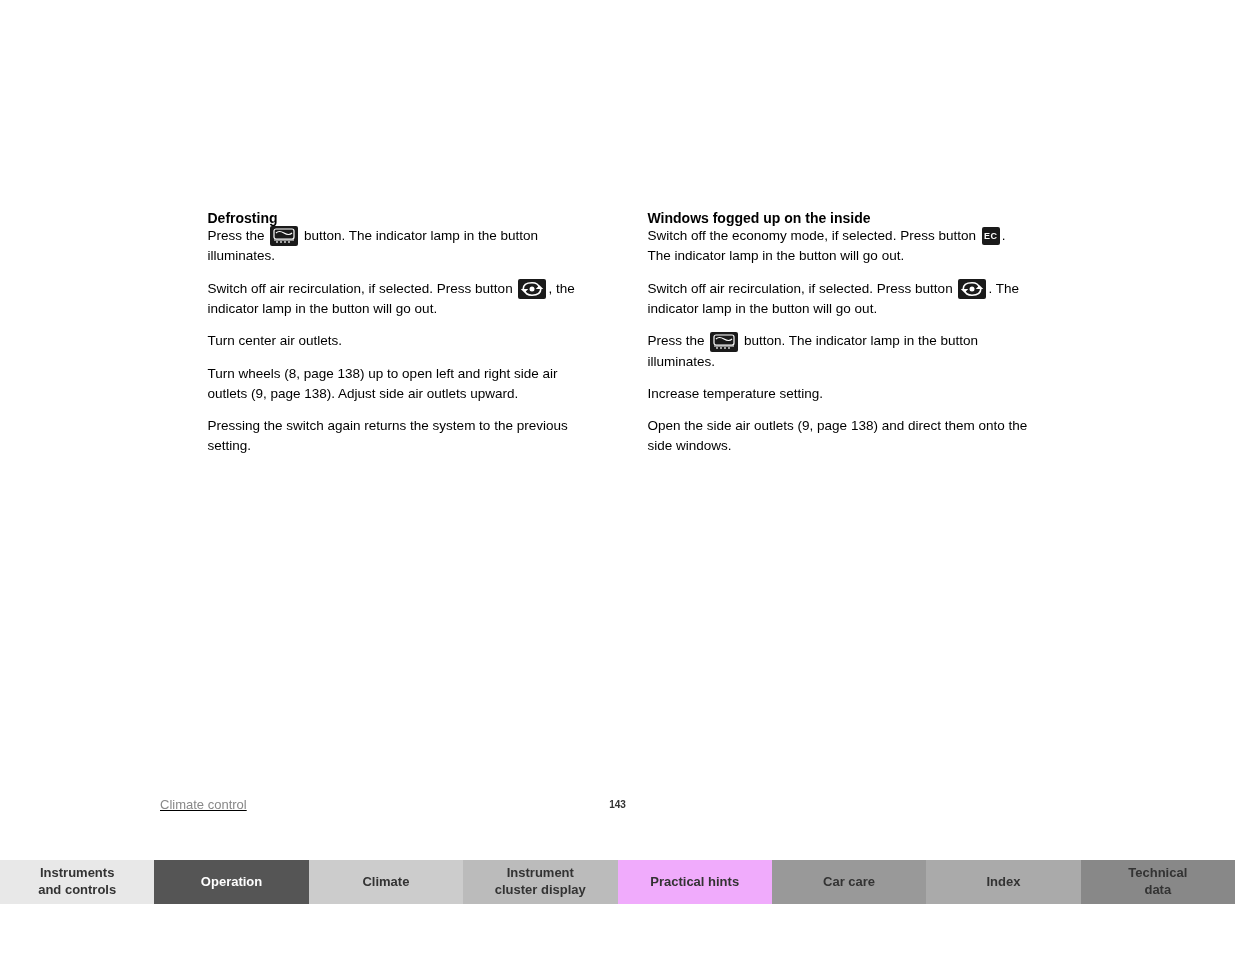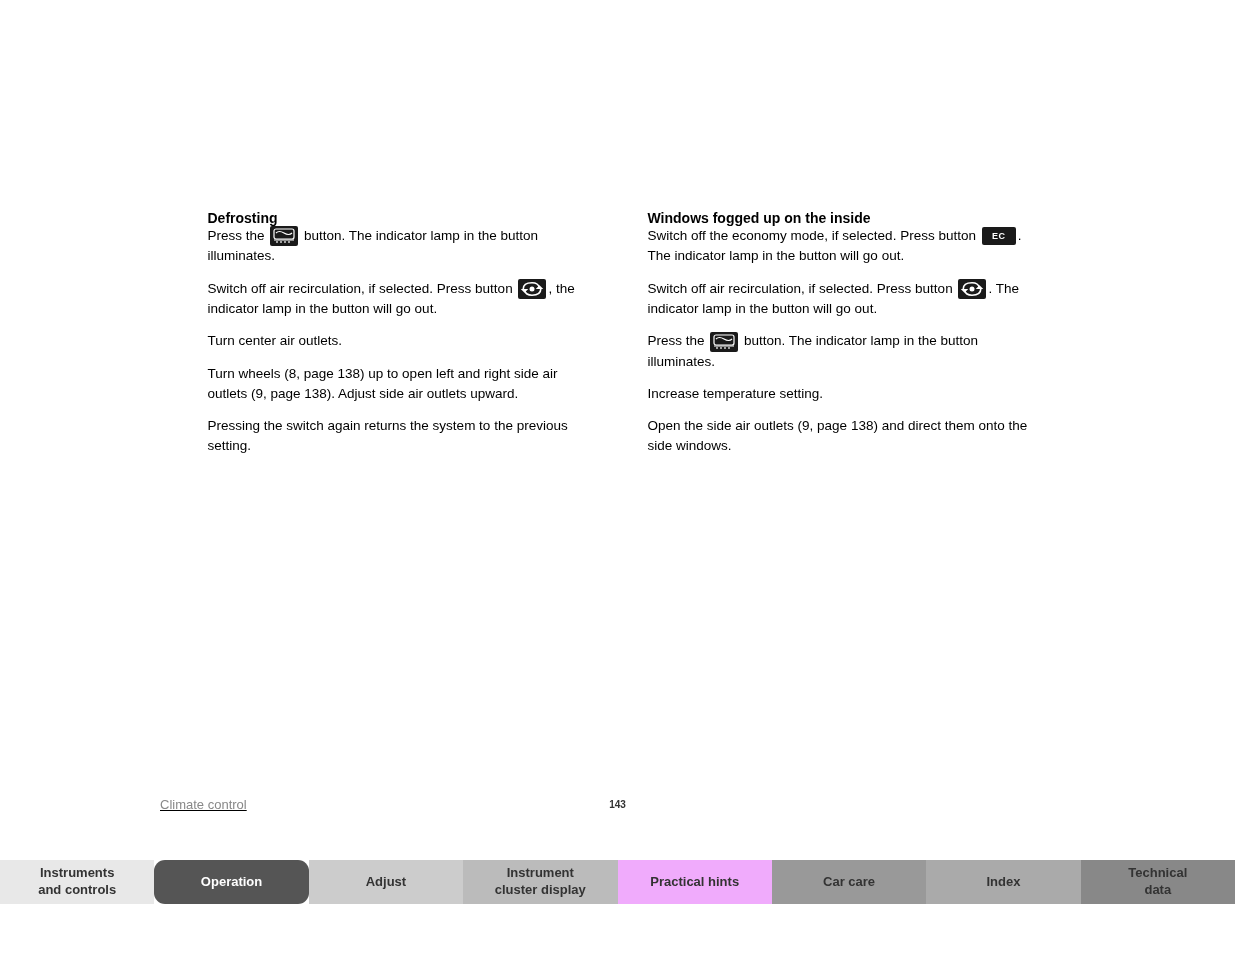--- a/index.html
+++ b/index.html
@@ -86,21 +86,21 @@
       height: 20px;
       background: #1a1a1a;
       border-radius: 2px;
       display: inline-flex;
       align-items: center;
       justify-content: center;
       vertical-align: middle;
     }
 
     .icon-ec {
-      width: 34px;
+      width: 18px;
       height: 18px;
       background: #1a1a1a;
       border-radius: 2px;
       display: inline-flex;
       align-items: center;
       justify-content: center;
       vertical-align: middle;
       color: white;
       font-size: 9px;
       font-weight: bold;
@@ -151,21 +151,20 @@
     }
 
     .nav-item-instruments {
       background: #e8e8e8;
       color: #333;
     }
 
     .nav-item-operation {
       background: #555;
       color: #ffffff;
-      border-radius: 11px;
     }
 
     .nav-item-driving {
       background: #cccccc;
       color: #333;
     }
 
     .nav-item-instrument-cluster {
       background: #bbbbbb;
       color: #333;
@@ -292,21 +291,21 @@
   </div>
 
   <div class="nav-bar">
     <div class="nav-item nav-item-instruments">
       <span>Instruments<br>and controls</span>
     </div>
     <div class="nav-item nav-item-operation">
       <span>Operation</span>
     </div>
     <div class="nav-item nav-item-driving">
-      <span>Adjust</span>
+      <span>Climate</span>
     </div>
     <div class="nav-item nav-item-instrument-cluster">
       <span>Instrument<br>cluster display</span>
     </div>
     <div class="nav-item nav-item-practical">
       <span>Practical hints</span>
     </div>
     <div class="nav-item nav-item-car-care">
       <span>Car care</span>
     </div>

